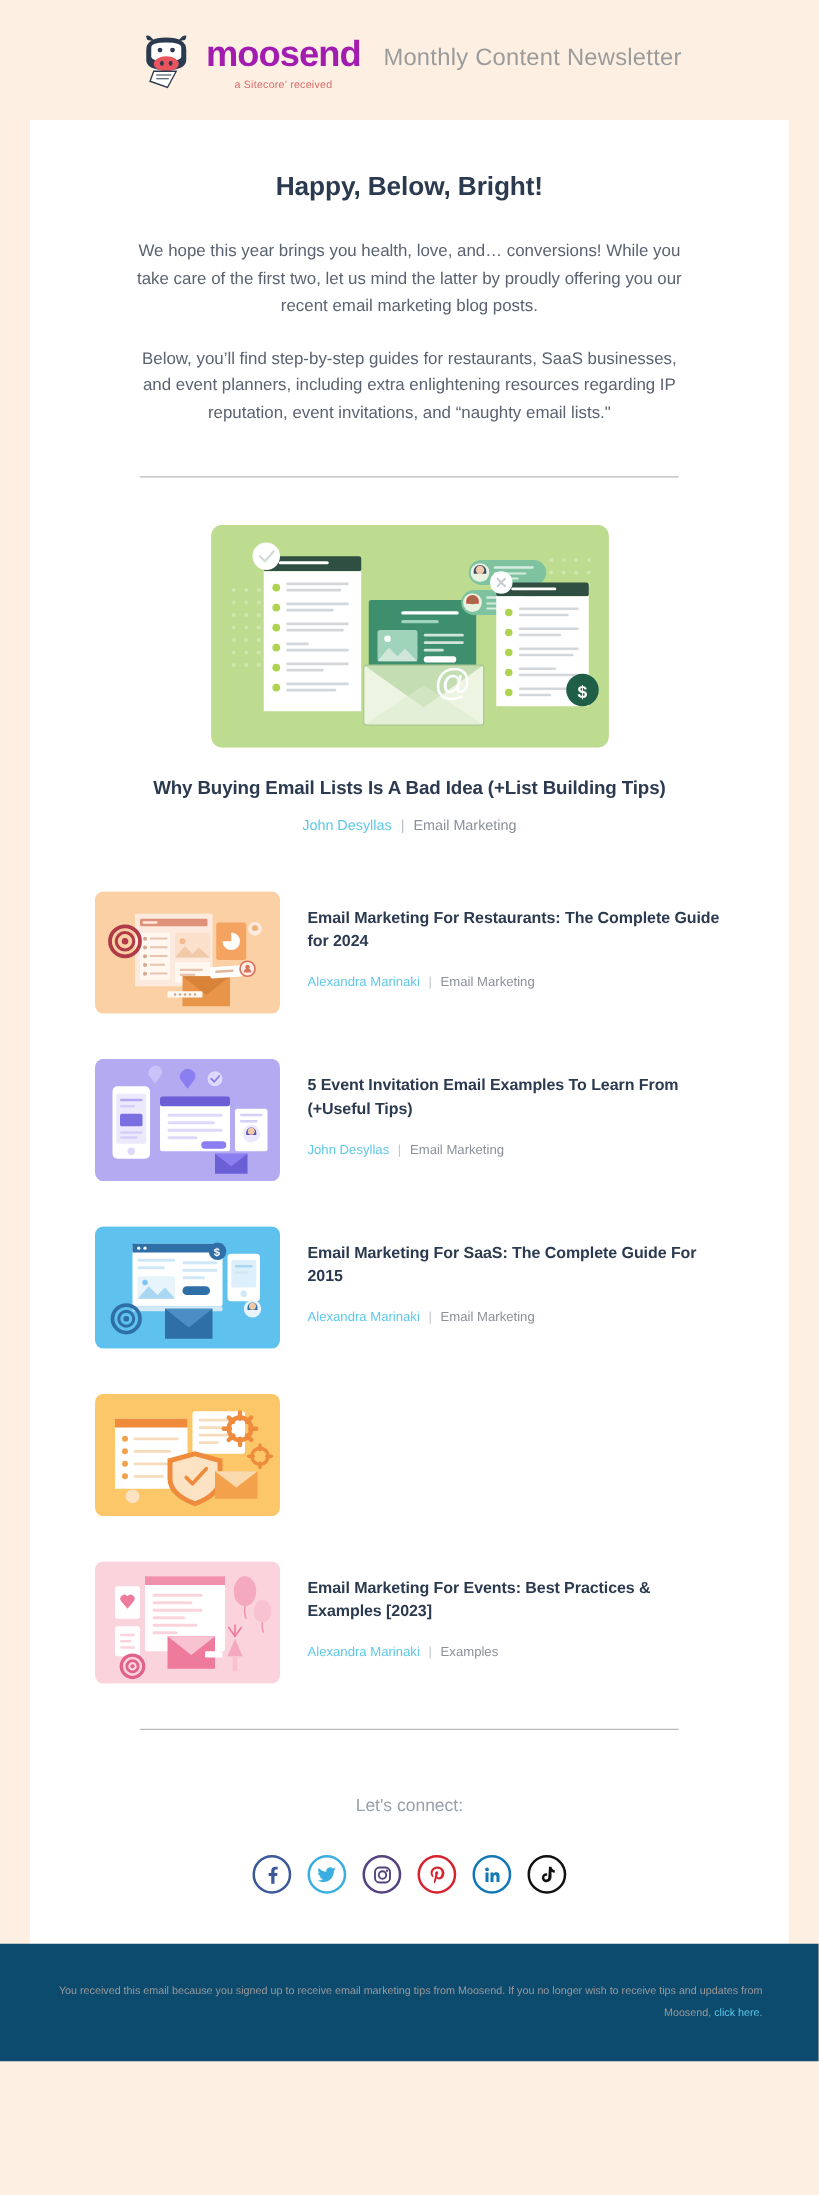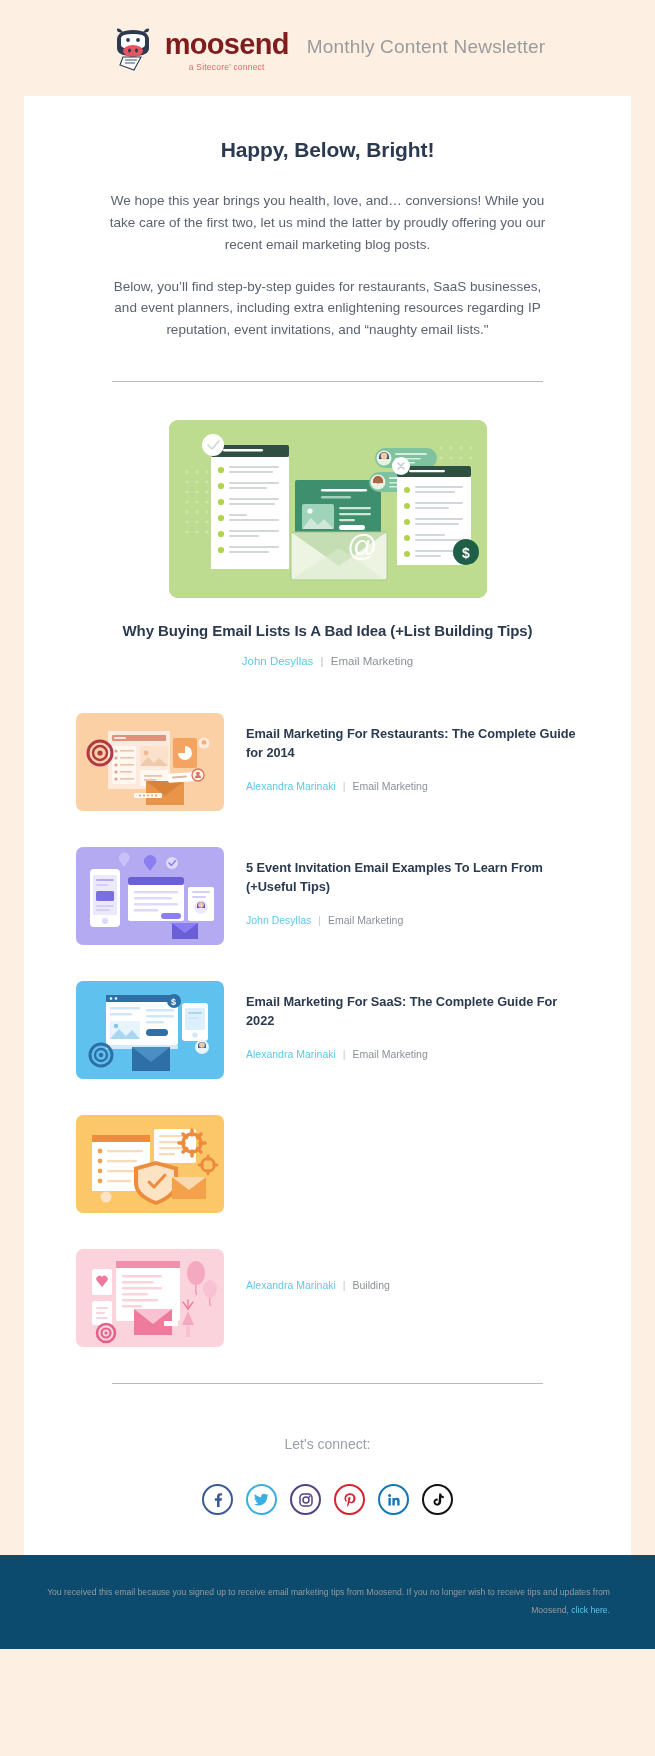--- a/index.html
+++ b/index.html
@@ -23,21 +23,21 @@
     justify-content: center;
     gap: 18px;
     background: #fdf0e3;
   }
   .logo-block { display: flex; align-items: flex-end; gap: 9px; }
   .cow-mark { width: 46px; height: 48px; display: block; }
   .wordmark-wrap { display: flex; flex-direction: column; align-items: center; }
   .wordmark {
     font-size: 29px;
     font-weight: bold;
-    color: #7f1d1d;
+    color: #a21caf;
     letter-spacing: -0.7px;
     line-height: 1;
   }
   .sub-wordmark {
     font-size: 8.5px;
     color: #d96a6a;
     letter-spacing: 0.2px;
     margin-top: 3px;
   }
   .header-title {
@@ -192,21 +192,21 @@
         <circle cx="28" cy="16" r="1.9" fill="#2b3a4f"></circle>
         <ellipse cx="23" cy="27" rx="10" ry="6" fill="#e8555f"></ellipse>
         <ellipse cx="19.5" cy="26.5" rx="1.5" ry="2" fill="#2b3a4f"></ellipse>
         <ellipse cx="26.5" cy="26.5" rx="1.5" ry="2" fill="#2b3a4f"></ellipse>
         <path d="M13 33 L31 33 L24 46 L10 41 Z" fill="#ffffff" stroke="#2b3a4f" stroke-width="1.1"></path>
         <path d="M15 36 L27 36" stroke="#2b3a4f" stroke-width="0.9"></path>
         <path d="M15 39 L25 39" stroke="#2b3a4f" stroke-width="0.9"></path>
       </svg>
       <div class="wordmark-wrap">
         <div class="wordmark">moosend</div>
-        <div class="sub-wordmark">a Sitecore’ connect</div>
+        <div class="sub-wordmark">a Sitecore’ received</div>
       </div>
     </div>
     <div class="header-title">Monthly Content Newsletter</div>
   </div>
 
   <div class="body-card">
 
     <div class="intro">
       <div class="headline">Happy, Below, Bright!</div>
       <p>We hope this year brings you health, love, and… conversions! While you take care of the first two, let us mind the latter by proudly offering you our recent email marketing blog posts.</p>
@@ -413,21 +413,21 @@
             <g fill="#c9a78e">
                 <circle cx="64" cy="82.5" r="1"></circle>
                 <circle cx="68" cy="82.5" r="1"></circle>
                 <circle cx="72" cy="82.5" r="1"></circle>
                 <circle cx="76" cy="82.5" r="1"></circle>
                 <circle cx="80" cy="82.5" r="1"></circle>
               </g>
           </svg>
         </div>
         <div class="art-text">
-          <div class="art-title">Email Marketing For Restaurants: The Complete Guide for 2014</div>
+          <div class="art-title">Email Marketing For Restaurants: The Complete Guide for 2024</div>
           <div class="art-byline">
             <span class="author">Alexandra Marinaki</span>
             <span class="sep">|</span>
             <span class="cat">Email Marketing</span>
           </div>
         </div>
       </div>
 
       <div class="article">
         <div class="thumb">
@@ -505,21 +505,21 @@
             <path d="M56 66 l38 0 l0 24 l-38 0 z" fill="#2e6fa8"></path>
             <path d="M56 66 l19 15 l19 -15 z" fill="#4a8ec4"></path>
             <circle cx="98" cy="20" r="7" fill="#2e6fa8"></circle>
             <text x="95" y="24" font-family="Liberation Sans, sans-serif" font-size="9" font-weight="bold" fill="#ffffff">$</text>
             <circle cx="126" cy="66" r="7" fill="#e8f4fc"></circle>
             <path d="M126 61 a4 4 0 0 1 4 4 l0 2 l-8 0 l0 -2 a4 4 0 0 1 4 -4 z" fill="#2e6fa8"></path>
             <circle cx="126" cy="64" r="2.8" fill="#f0c9a8"></circle>
           </svg>
         </div>
         <div class="art-text">
-          <div class="art-title">Email Marketing For SaaS: The Complete Guide For 2022</div>
+          <div class="art-title">Email Marketing For SaaS: The Complete Guide For 2015</div>
           <div class="art-byline">
             <span class="author">Alexandra Marinaki</span>
             <span class="sep">|</span>
             <span class="cat">Email Marketing</span>
           </div>
         </div>
       </div>
 
       <div class="article">
         <div class="thumb">
@@ -607,24 +607,25 @@
             <rect x="110" y="76" width="4" height="12" fill="#f8c2d3"></rect>
             <g stroke="#ef7b9c" stroke-width="1.3" stroke-linecap="round">
               <path d="M112 60 l-5 -7"></path>
                 <path d="M112 60 l5 -7"></path>
                 <path d="M112 60 l0 -9"></path>
             </g>
             <rect x="88" y="72" width="14" height="5" rx="1" fill="#ffffff"></rect>
           </svg>
         </div>
         <div class="art-text">
+          <div class="art-title">Email Marketing For Events: Best Practices &amp; Examples [2023]</div>
           <div class="art-byline">
             <span class="author">Alexandra Marinaki</span>
             <span class="sep">|</span>
-            <span class="cat">Building</span>
+            <span class="cat">Examples</span>
           </div>
         </div>
       </div>
 
     </div>
 
     <div class="divider-bottom"></div>
 
     <div class="connect">Let's connect:</div>
 

